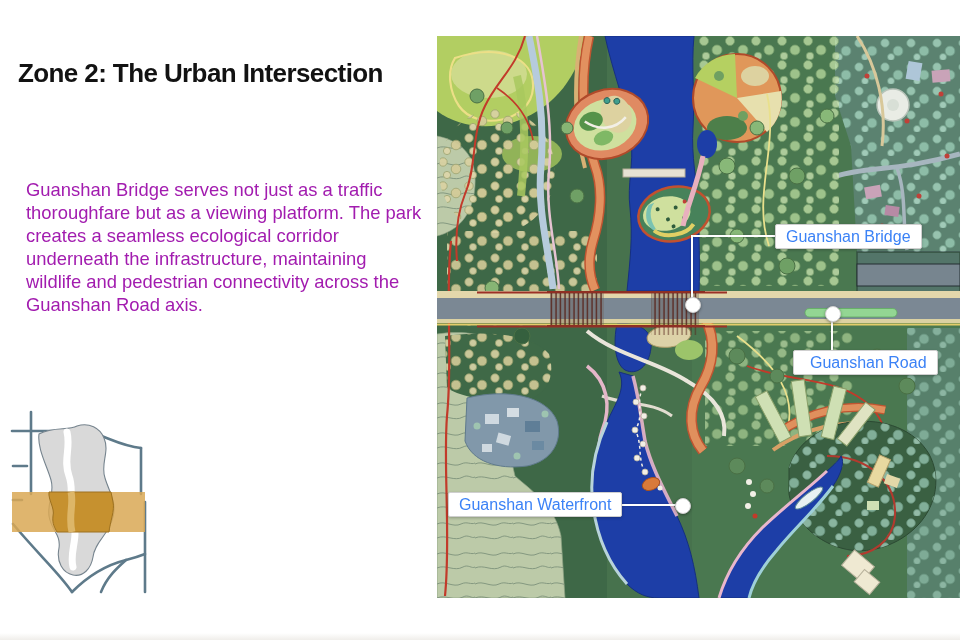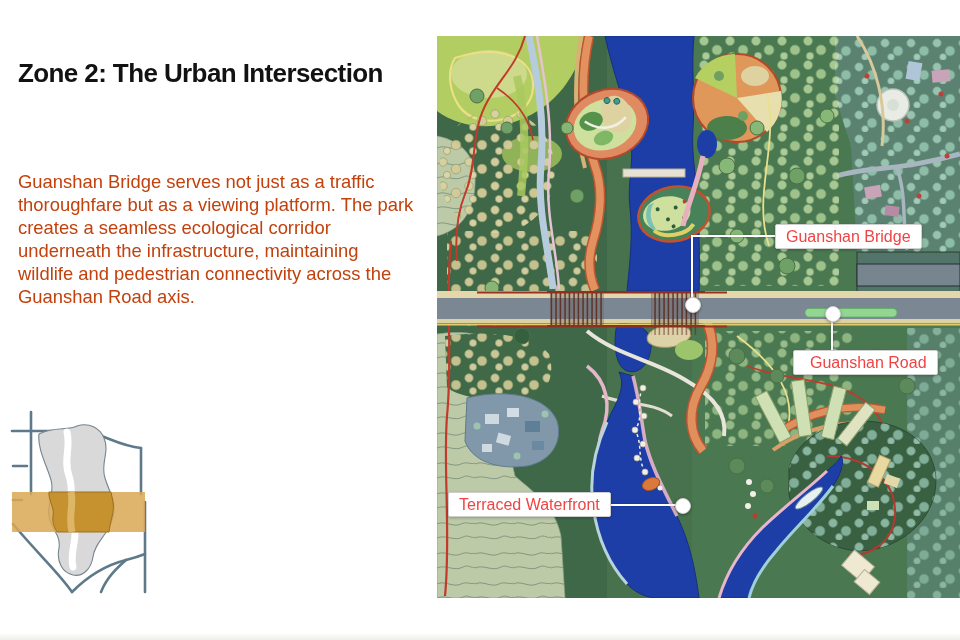--- a/index.html
+++ b/index.html
@@ -1,29 +1,29 @@
 <!DOCTYPE html>
 <html><head>
 <meta charset="utf-8">
 <style>
   html,body{margin:0;padding:0;background:#fff;}
   .slide{position:relative;width:960px;height:640px;background:#ffffff;overflow:hidden;
          font-family:"Liberation Sans","DejaVu Sans",sans-serif;}
   
   .title{position:absolute;left:18px;top:50px;width:390px;margin:0;
          font-size:26px;line-height:46px;font-weight:700;letter-spacing:-0.6px;color:#121212;}
-  .body-text{position:absolute;left:18px;top:170px;width:396px;margin:0;
-         font-size:18.4px;line-height:23px;color:#c2410c;}
+  .body-text{position:absolute;left:18px;top:170px;width:396px;margin:8px;
+         font-size:18.4px;line-height:23px;color:#a21caf;}
   
   .minimap{position:absolute;left:8px;top:404px;width:142px;height:194px;}
   
   .map{position:absolute;left:437px;top:36px;width:523px;height:562px;background:#47724d;}
   .map svg.plan{position:absolute;left:0;top:0;}
   .callout{position:absolute;background:#ffffff;border:1px solid #cfcfcf;border-radius:2px;
-           box-shadow:0 1px 3px rgba(0,0,0,.25);color:#ef4444;font-size:16px;line-height:23px;
+           box-shadow:0 1px 3px rgba(0,0,0,.25);color:#3b82f6;font-size:16px;line-height:23px;
            padding:0 10px;white-space:nowrap;z-index:5;}
   .co-bridge{left:338px;top:188px;}
   .co-road{left:356px;top:314px;padding-left:16px;}
   .co-terraced{left:11px;top:456px;}
   .leader{position:absolute;background:#ffffff;box-shadow:0 0 2px rgba(0,0,0,.25);z-index:4;}
   .ld-bridge-h{left:256px;top:199px;width:84px;height:2px;}
   .ld-bridge-v{left:254px;top:199px;width:2px;height:70px;}
   .ld-road-v{left:394px;top:282px;width:2px;height:34px;}
   .ld-terraced-h{left:166px;top:468px;width:74px;height:2px;}
   .dot{position:absolute;width:14px;height:14px;border-radius:50%;background:#ffffff;
@@ -346,17 +346,17 @@
     <div class="leader ld-bridge-v"></div>
     <div class="leader ld-road-v"></div>
     <div class="leader ld-terraced-h"></div>
 
     <div class="dot dot-bridge"></div>
     <div class="dot dot-road"></div>
     <div class="dot dot-terraced"></div>
 
     <div class="callout co-bridge">Guanshan Bridge</div>
     <div class="callout co-road">Guanshan Road</div>
-    <div class="callout co-terraced">Terraced Waterfront</div>
+    <div class="callout co-terraced">Guanshan Waterfront</div>
   </div>
 
   <div class="bottom-strip"></div>
 </div>
 
 </body></html>

